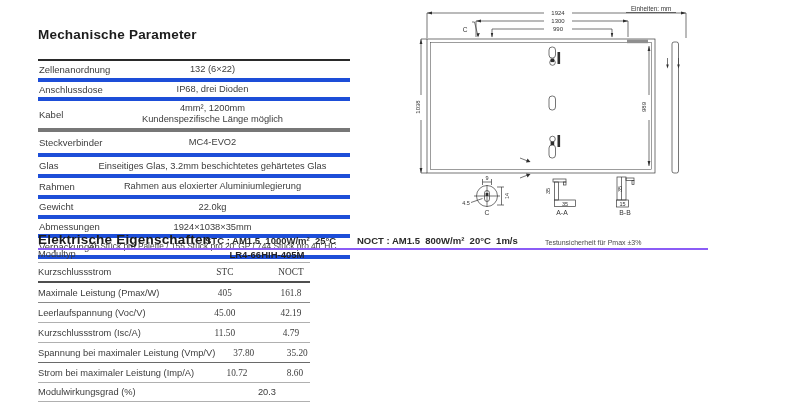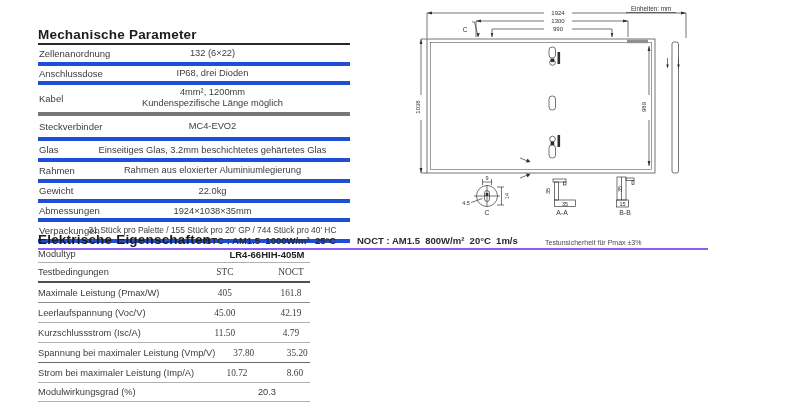--- a/index.html
+++ b/index.html
@@ -3,21 +3,21 @@
 <meta charset="utf-8">
 <style>
   html,body{margin:0;padding:0;}
   body{
     width:800px;height:407px;position:relative;background:#ffffff;
     font-family:"Liberation Sans",sans-serif;color:#3c3c3c;overflow:hidden;
   }
   
   .mech{position:absolute;left:38px;top:25px;width:312px;}
   .sec-title{font-size:13.5px;font-weight:bold;color:#1c1c1c;letter-spacing:.2px;}
-  .mech .title-wrap{height:16px;border-bottom:2px solid #2a2a2a;padding-bottom:2px;}
+  .mech .title-wrap{height:16px;border-bottom:2px solid #2a2a2a;padding-bottom:18px;}
   .trow{position:relative;display:flex;align-items:center;border-bottom:4px solid #1d4ed8;}
   .trow .lbl{position:absolute;left:1px;font-size:9.5px;color:#3c3c3c;white-space:nowrap;}
   .trow .val{margin-left:37px;width:275px;text-align:center;font-size:9.3px;color:#3c3c3c;}
   .trow .val .v2{display:block;}
   .mr0{height:16.5px}.mr1{height:15px}
   .mr2{height:27px;border-bottom-color:#777;}
   .mr3{height:21.5px}.mr4{height:17px}.mr5{height:16.5px}
   .mr6{height:16.5px}.mr7{height:15px}.mr8{height:16.5px}
   .mr2 .val{line-height:11.5px;}
   .mr8 .val{font-size:8.4px;}
@@ -99,21 +99,21 @@
   <span class="eh-noct">NOCT : AM1.5  800W/m²  20°C  1m/s</span>
   <span class="eh-unc">Testunsicherheit für Pmax ±3%</span>
 </div>
 
 <div class="elec">
   <div class="erow er-mod">
     <span class="elbl">Modultyp</span>
     <span class="span2">LR4-66HIH-405M</span>
   </div>
   <div class="erow er-test">
-    <span class="elbl">Testbedingungen</span>
+    <span class="elbl">Kurzschlussstrom</span>
     <span class="c1">STC</span>
     <span class="c2">NOCT</span>
   </div>
   <div class="erow er-d er-d0">
     <span class="elbl">Maximale Leistung (Pmax/W)</span>
     <span class="c1">405</span>
     <span class="c2">161.8</span>
   </div>
   <div class="erow er-d">
     <span class="elbl">Leerlaufspannung (Voc/V)</span>

